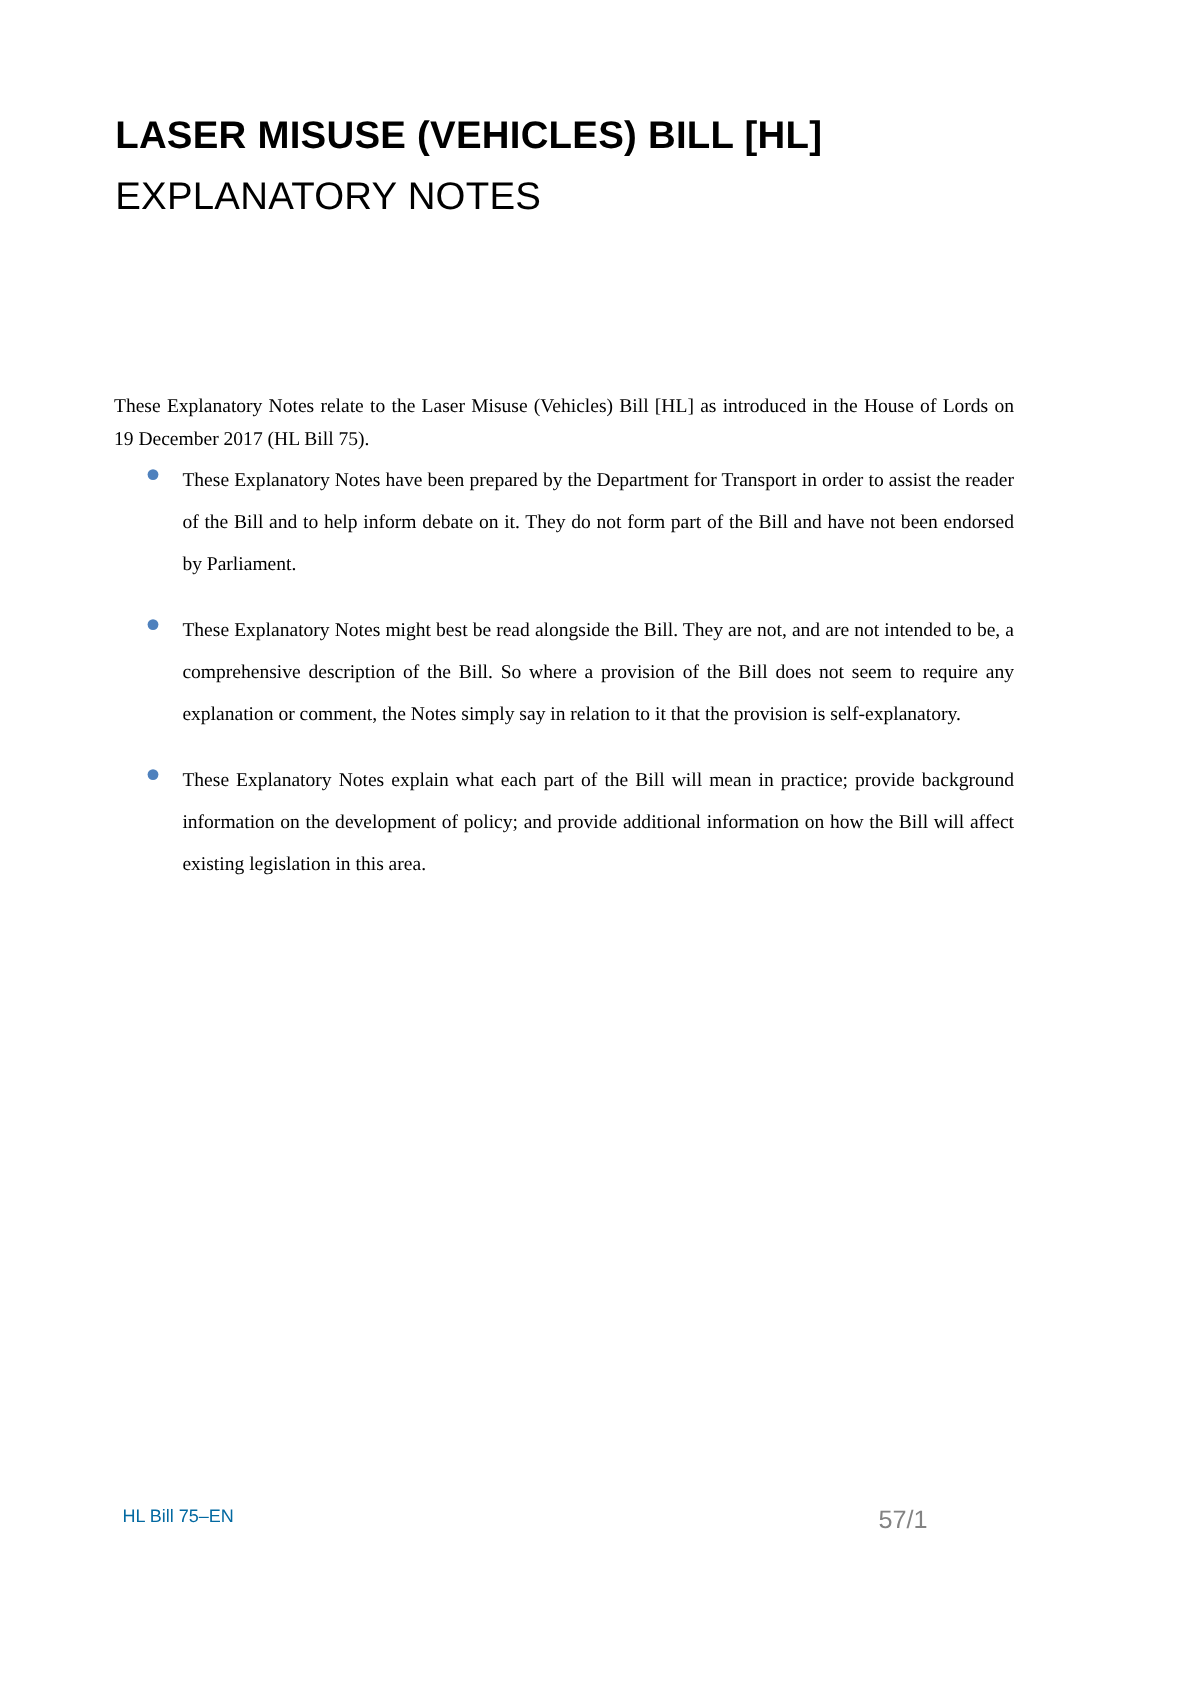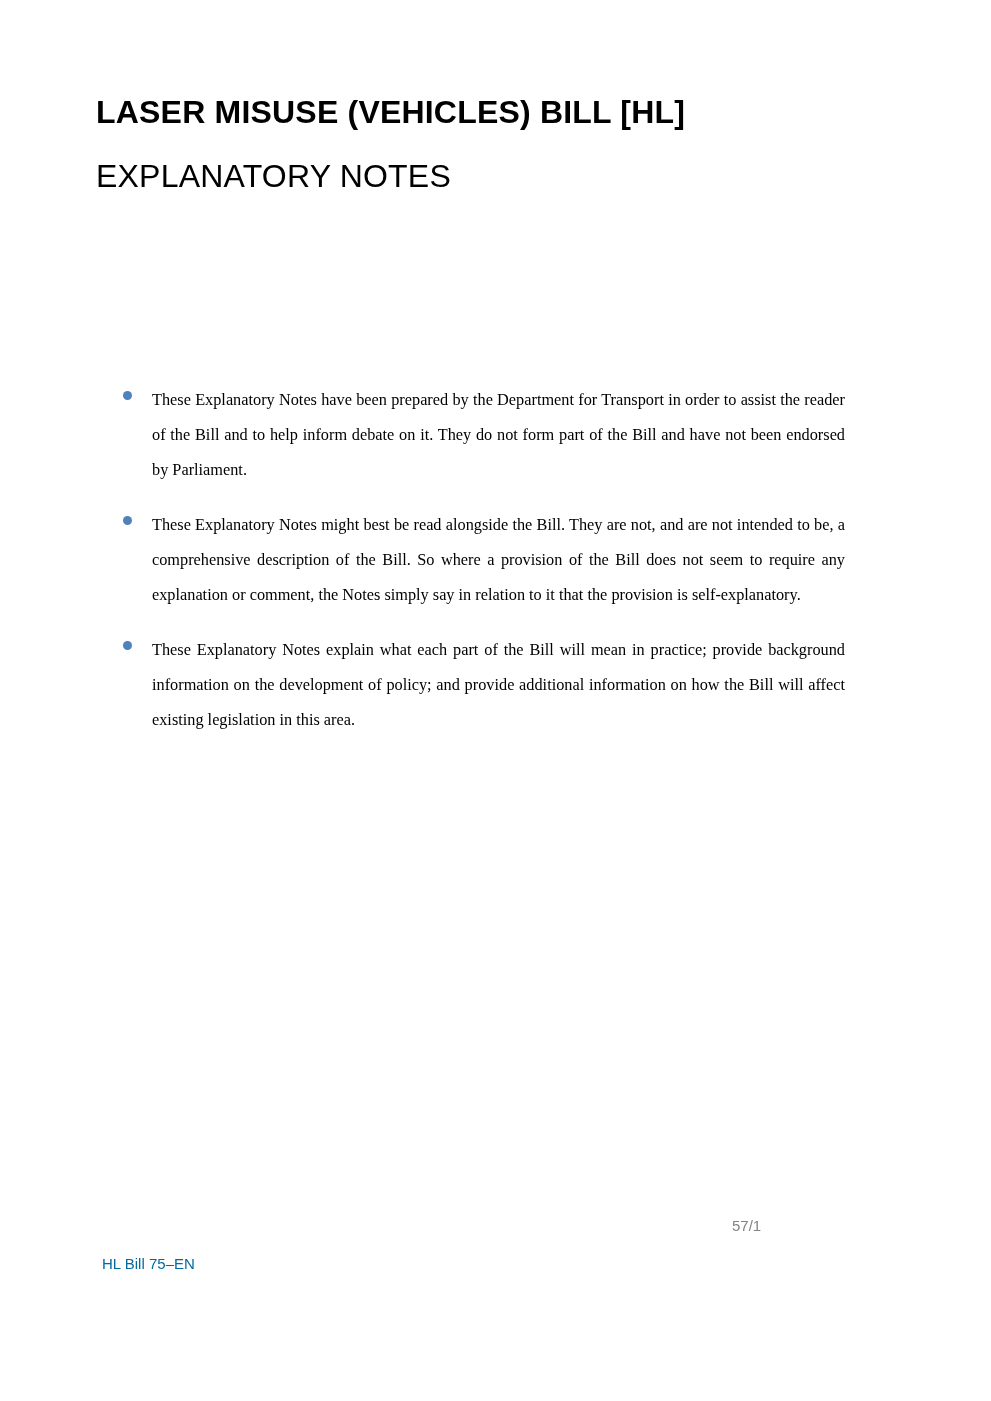--- a/index.html
+++ b/index.html
@@ -25,21 +25,21 @@
     font-family: "Liberation Sans", sans-serif;
     font-weight: 700;
     font-size: 32px;
     line-height: 1.15;
     color: #000000;
     letter-spacing: 0.2px;
   }
   .doc-subtitle {
     position: absolute;
     left: 96px;
-    top: 158px;
+    top: 145px;
     width: 800px;
     margin: 0;
     font-family: "Liberation Sans", sans-serif;
     font-weight: 400;
     font-size: 32px;
     line-height: 1.15;
     color: #000000;
     letter-spacing: 0.2px;
   }
   .section-heading {
@@ -100,36 +100,37 @@
     position: absolute;
     left: 102px;
     top: 1255px;
     font-family: "Liberation Sans", sans-serif;
     font-size: 15px;
     color: #0369a1;
   }
   .footer-right {
     position: absolute;
     left: 732px;
-    top: 1217px;
+    top: 1255px;
     font-family: "Liberation Sans", sans-serif;
-    font-size: 15px;
+    font-size: 21px;
     color: #838383;
   }
 </style>
 </head>
 <body>
 
 <div class="page">
 
   <h1 class="bill-title">LASER MISUSE (VEHICLES) BILL [HL]</h1>
 
   <div class="doc-subtitle">EXPLANATORY NOTES</div>
 
 
+  <p class="intro-para">These Explanatory Notes relate to the Laser Misuse (Vehicles) Bill [HL] as introduced in the House of Lords on 19 December 2017 (HL Bill 75).</p>
 
   <ul class="bullet-list">
     <li class="bullet-item">
       <span class="bullet-dot"></span>
       <span>These Explanatory Notes have been prepared by the Department for Transport in order to assist the reader of the Bill and to help inform debate on it. They do not form part of the Bill and have not been endorsed by Parliament.</span>
     </li>
     <li class="bullet-item">
       <span class="bullet-dot"></span>
       <span>These Explanatory Notes might best be read alongside the Bill. They are not, and are not intended to be, a comprehensive description of the Bill. So where a provision of the Bill does not seem to require any explanation or comment, the Notes simply say in relation to it that the provision is self-explanatory.</span>
     </li>

